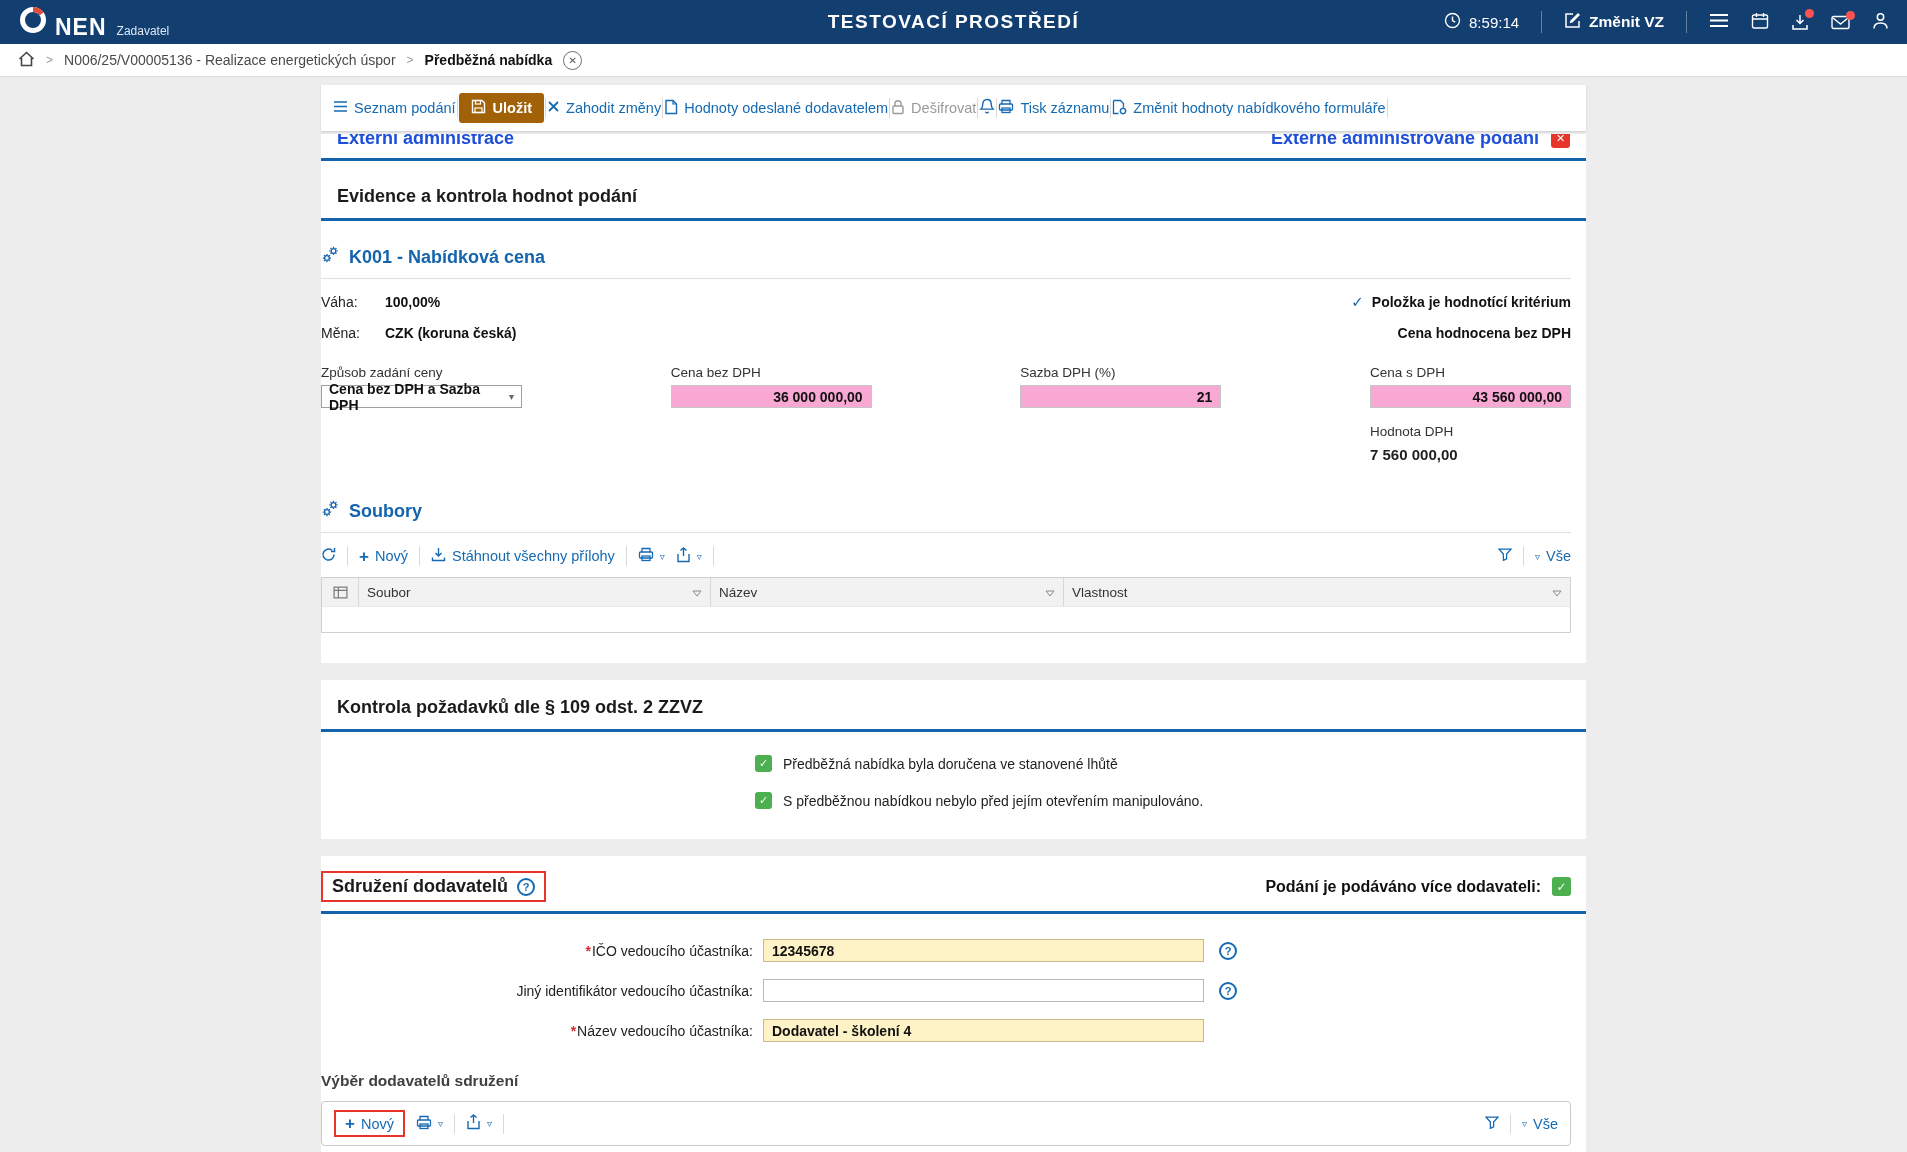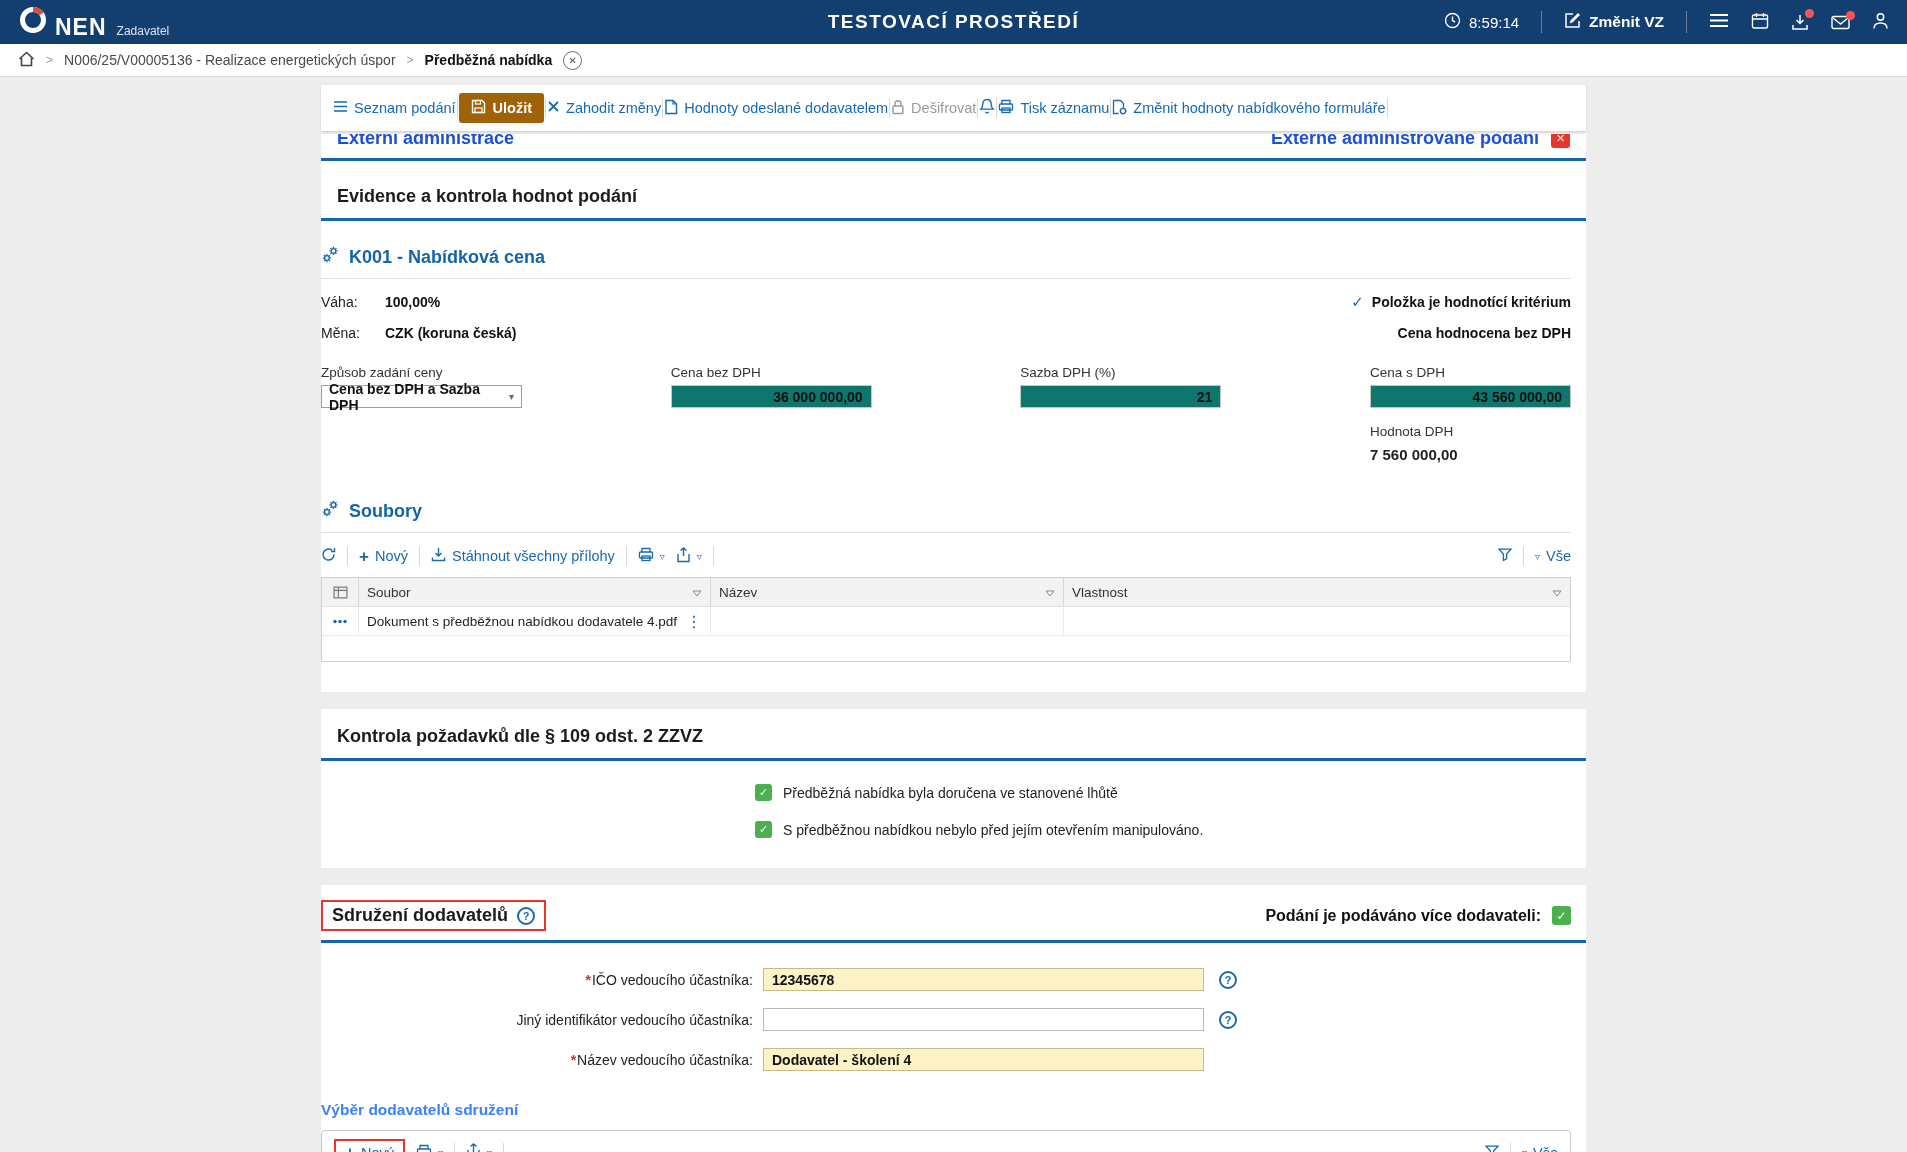--- a/index.html
+++ b/index.html
@@ -63,21 +63,21 @@
   .kv-val{font-weight:bold;color:#111}
   .kv-right{margin-left:auto;font-weight:bold;display:flex;gap:8px;align-items:center;color:#111}
   .check-blue{color:#1464ad;font-weight:bold;font-size:15px}
 
   .form-grid{display:flex;justify-content:space-between;margin-top:24px}
   .fcell{width:201px}
   .flabel{font-size:13.5px;color:#333;margin-bottom:5px}
   .ctrl{height:23px;font-size:14px;font-weight:bold;width:100%;display:flex;align-items:center}
   .ctrl-select{border:1px solid #9f9f9f;background:#fff;justify-content:space-between;padding:0 7px;color:#111;cursor:pointer}
   .ctrl-select .chev{color:#666;font-size:10px}
-  .ctrl-ro{border:1px solid #c6c6c6;background:#0f766e;justify-content:flex-end;padding:0 8px;color:#111}
+  .ctrl-ro{border:1px solid #c6c6c6;background:#f9a8d4;justify-content:flex-end;padding:0 8px;color:#111}
 
   .dph{width:201px;margin-left:auto;margin-top:16px}
   .dph-val{font-weight:bold;font-size:15px;margin-top:7px}
 
   
   .list-toolbar{display:flex;align-items:center;gap:11px;margin-top:13px}
   .lt-right{margin-left:auto;display:flex;align-items:center;gap:11px}
   .tri{font-size:10px;color:#156ab3}
   .plus{font-size:17px;font-weight:bold;line-height:1}
 
@@ -107,21 +107,21 @@
   .help-circle{width:18px;height:18px;border:2px solid #156ab3;border-radius:50%;color:#156ab3;font-size:11px;font-weight:bold;display:inline-flex;align-items:center;justify-content:center;cursor:pointer;flex:0 0 auto}
   .sd-right{display:flex;align-items:center;gap:11px;font-size:16px;font-weight:bold;color:#111}
   .sd-form{padding-top:25px}
   .sd-row{display:flex;align-items:center;margin-bottom:17px}
   .sd-label{width:442px;text-align:right;padding-right:10px;font-size:14px;color:#222}
   .req{color:#d32f2f;margin-right:1px;font-weight:bold}
   .sd-input{width:441px;height:23px;border:1px solid #b9b9b9;font-size:14px;font-weight:bold;padding:0 8px;font-family:inherit;color:#111;background:#fff}
   .sd-input.yellow{background:#fdf3c6;border-color:#c9ba85}
   .help-after{margin-left:15px}
 
-  .vyber-title{font-size:15.5px;font-weight:bold;padding-top:13px;color:#3b82f6}
+  .vyber-title{font-size:15.5px;font-weight:bold;padding-top:13px;color:#404040}
   .vyber-box{margin-top:11px;border:1px solid #c9c9c9;border-radius:4px;overflow:hidden;background:#fff}
   .vb-toolbar{display:flex;align-items:center;gap:11px;padding:8px 12px}
   .red-box2{display:inline-flex;align-items:center;border:2px solid #e8352b;padding:3px 9px}
   .p3{padding-bottom:18px}
   .p1-bottom{padding-bottom:30px}
 </style>
 </head>
 <body>
 
 <header class="topbar">
@@ -432,39 +432,20 @@
             <span><svg width="10" height="7" viewBox="0 0 10 7">
                   <path d="M1 1h8L5 6z" fill="none" stroke="#8a8a8a" stroke-width="1"></path>
                 </svg></span>
           </div>
           <div class="th c-vlast">
             <span>Vlastnost</span>
             <span><svg width="10" height="7" viewBox="0 0 10 7">
                   <path d="M1 1h8L5 6z" fill="none" stroke="#8a8a8a" stroke-width="1"></path>
                 </svg></span>
           </div>
-        </div>
-        <div class="tbl-row">
-          <div class="td td-iconcell c-icon">
-              <svg width="16" height="5" viewBox="0 0 16 5">
-                <circle cx="3" cy="2.5" r="1.7" fill="#156ab3"></circle>
-                <circle cx="8" cy="2.5" r="1.7" fill="#156ab3"></circle>
-                <circle cx="13" cy="2.5" r="1.7" fill="#156ab3"></circle>
-              </svg>
-            </div>
-          <div class="td c-soubor cell-between">
-            <span>Dokument s předběžnou nabídkou dodavatele 4.pdf</span>
-            <span class="kebab">⋮</span>
-          </div>
-          <div class="td c-nazev">
-              <span></span>
-            </div>
-          <div class="td c-vlast">
-              <span></span>
-            </div>
         </div>
         <div class="tbl-empty-row"></div>
       </div>
     </div>
   </section>
 
   <section class="panel gap">
     <div class="sec-head" style="padding-top:17px">
       <h2 class="sec">Kontrola požadavků dle § 109 odst. 2 ZZVZ</h2>
     </div>

